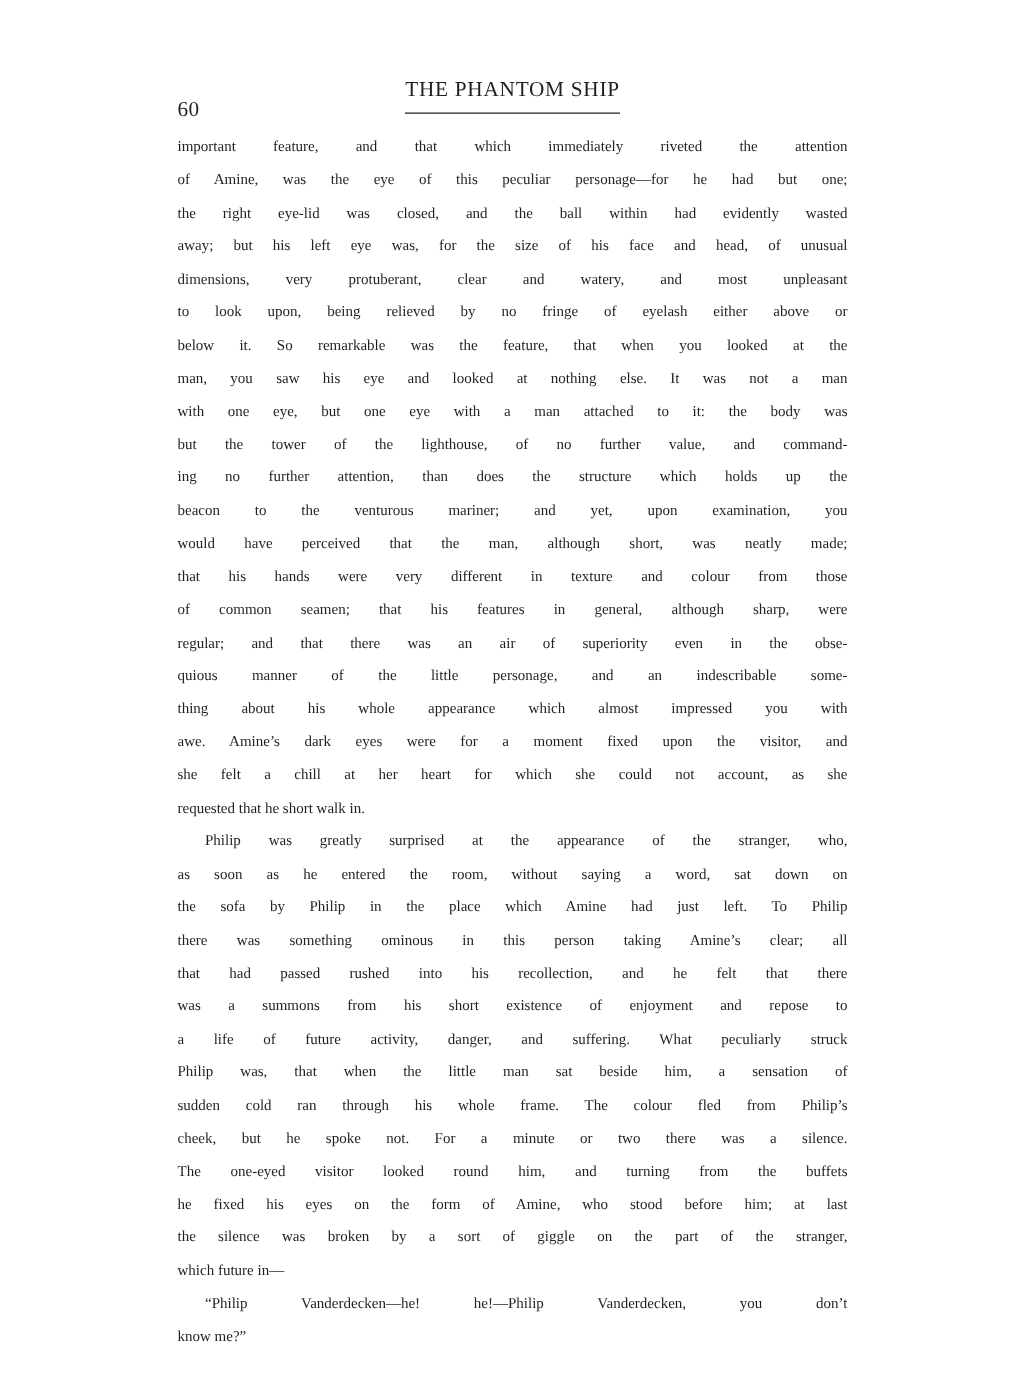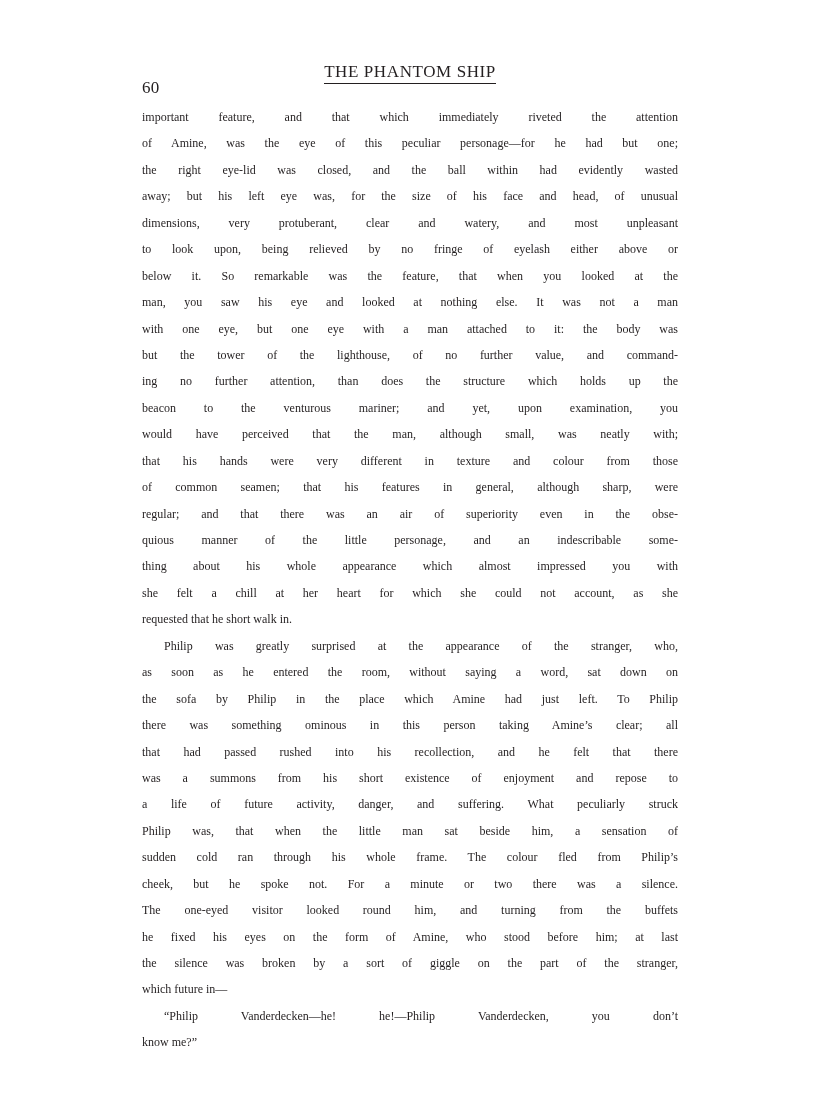--- a/index.html
+++ b/index.html
@@ -36,21 +36,21 @@
       position: absolute;
       left: 0;
       right: 0;
       top: 0;
       text-align: center;
       font-size: 17px;
       letter-spacing: 0.6px;
     }
     .running-title span {
       display: inline-block;
-      padding-bottom: 1px;
+      padding-bottom: 8px;
       border-bottom: 1.5px solid #231f20;
       line-height: 20px;
     }
     .body-text {
       font-family: "Liberation Serif", "DejaVu Serif", serif;
       font-size: 12px;
       line-height: 26.45px;
       text-align: justify;
       hyphens: manual;
       margin-top: 6px;
@@ -88,26 +88,27 @@
       <span class="line">the right eye-lid was closed, and the ball within had evidently wasted</span>
       <span class="line">away; but his left eye was, for the size of his face and head, of unusual</span>
       <span class="line">dimensions, very protuberant, clear and watery, and most unpleasant</span>
       <span class="line">to look upon, being relieved by no fringe of eyelash either above or</span>
       <span class="line">below it. So remarkable was the feature, that when you looked at the</span>
       <span class="line">man, you saw his eye and looked at nothing else. It was not a man</span>
       <span class="line">with one eye, but one eye with a man attached to it: the body was</span>
       <span class="line">but the tower of the lighthouse, of no further value, and command-</span>
       <span class="line">ing no further attention, than does the structure which holds up the</span>
       <span class="line">beacon to the venturous mariner; and yet, upon examination, you</span>
-      <span class="line">would have perceived that the man, although small, was neatly with;</span>
+      <span class="line">would have perceived that the man, although short, was neatly made;</span>
       <span class="line">that his hands were very different in texture and colour from those</span>
       <span class="line">of common seamen; that his features in general, although sharp, were</span>
       <span class="line">regular; and that there was an air of superiority even in the obse-</span>
       <span class="line">quious manner of the little personage, and an indescribable some-</span>
       <span class="line">thing about his whole appearance which almost impressed you with</span>
+      <span class="line">awe. Amine’s dark eyes were for a moment fixed upon the visitor, and</span>
       <span class="line">she felt a chill at her heart for which she could not account, as she</span>
       <span class="line last">requested that he short walk in.</span>
     </div>
 
     <div>
       <span class="line indent">Philip was greatly surprised at the appearance of the stranger, who,</span>
       <span class="line">as soon as he entered the room, without saying a word, sat down on</span>
       <span class="line">the sofa by Philip in the place which Amine had just left. To Philip</span>
       <span class="line">there was something ominous in this person taking Amine’s clear; all</span>
       <span class="line">that had passed rushed into his recollection, and he felt that there</span>

